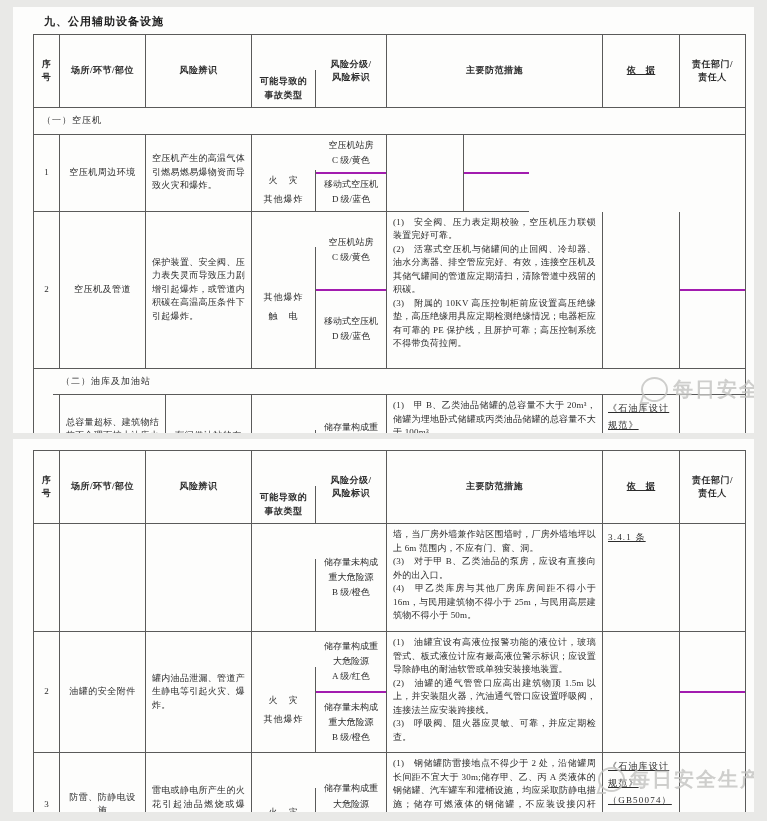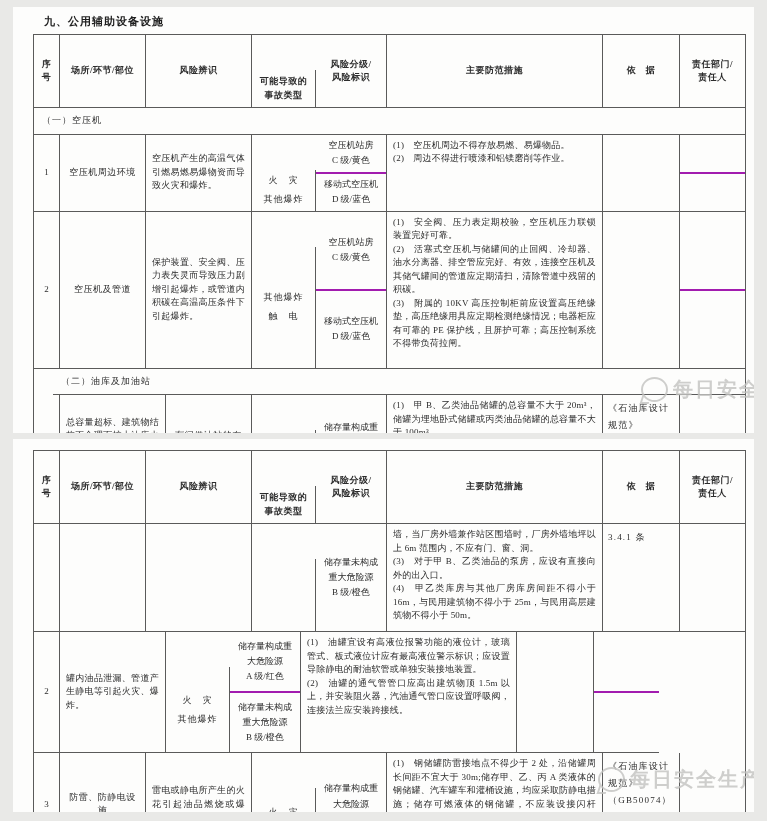--- a/index.html
+++ b/index.html
@@ -31,21 +31,21 @@
     box-sizing:border-box;font-size:9px;line-height:1.5;
     flex-shrink:0;display:flex;flex-direction:column;
   }
   .cell:last-child{border-right:none;}
   .c0{width:26px;}
   .c1{width:86px;}
   .c2{width:106px;}
   .c3{width:64px;margin-top:35px;}
   .c4{width:71px;}
   .c5{width:216px;}
-  .c6{width:77px;}
+  .c6{width:77px;text-decoration:underline;}
   .c7{width:65px;}
   .hd .cell{
     font-weight:bold;align-items:center;justify-content:center;
     text-align:center;white-space:pre-line;min-height:38px;padding:2px 1px;
     letter-spacing:0.5px;
   }
   .sec{flex:1;padding:6px 8px;justify-content:center;letter-spacing:1px;}
   .ctr{align-items:center;justify-content:center;text-align:center;}
   .place{padding:4px 6px;justify-content:center;letter-spacing:0.5px;text-align:center;}
   .risk{padding:4px 6px;justify-content:center;text-align:justify;letter-spacing:0.3px;}
@@ -115,24 +115,20 @@
         <div class="cell c1 place">空压机周边环境</div>
         <div class="cell c2 risk">空压机产生的高温气体引燃易燃易爆物资而导致火灾和爆炸。</div>
         <div class="cell c3 acc">火　灾
 其他爆炸</div>
         <div class="cell c4 grade">
           <div class="gpart">空压机站房
 C 级/黄色</div>
           <div class="gpart gdiv">移动式空压机
 D 级/蓝色</div>
         </div>
-        <div class="cell c5 meas">
-          <p class="">(1)　空压机周边不得存放易燃、易爆物品。</p>
-          <p class="">(2)　周边不得进行喷漆和铝镁磨削等作业。</p>
-        </div>
         <div class="cell c6 basis"></div>
         <div class="cell c7 duty">
           <div class="dpart"></div>
           <div class="dpart gdiv"></div>
         </div>
       </div>
       <div class="trow rw3">
         <div class="cell c0 ctr">2</div>
         <div class="cell c1 place">空压机及管道</div>
         <div class="cell c2 risk">保护装置、安全阀、压力表失灵而导致压力剧增引起爆炸，或管道内积碳在高温高压条件下引起爆炸。</div>
@@ -211,34 +207,36 @@
         <div class="cell c5 meas">
           <p class="">墙，当厂房外墙兼作站区围墙时，厂房外墙地坪以上 6m 范围内，不应有门、窗、洞。</p>
           <p class="">(3)　对于甲 B、乙类油品的泵房，应设有直接向外的出入口。</p>
           <p class="">(4)　甲乙类库房与其他厂房库房间距不得小于 16m，与民用建筑物不得小于 25m，与民用高层建筑物不得小于 50m。</p>
         </div>
         <div class="cell c6 basis">3.4.1 条</div>
         <div class="cell c7 duty"></div>
       </div>
       <div class="trow rw2">
         <div class="cell c0 ctr">2</div>
+        <div class="cell c1 place">油罐的安全附件</div>
         <div class="cell c2 risk">罐内油品泄漏、管道产生静电等引起火灾、爆炸。</div>
         <div class="cell c3 acc">火　灾
 其他爆炸</div>
         <div class="cell c4 grade">
           <div class="gpart">储存量构成重
 大危险源
 A 级/红色</div>
           <div class="gpart gdiv">储存量未构成
 重大危险源
 B 级/橙色</div>
         </div>
         <div class="cell c5 meas">
           <p class="">(1)　油罐宜设有高液位报警功能的液位计，玻璃管式、板式液位计应有最高液位警示标识；应设置导除静电的耐油软管或单独安装接地装置。</p>
           <p class="">(2)　油罐的通气管管口应高出建筑物顶 1.5m 以上，并安装阻火器，汽油通气管口应设置呼吸阀，连接法兰应安装跨接线。</p>
+          <p class="">(3)　呼吸阀、阻火器应灵敏、可靠，并应定期检查。</p>
         </div>
         <div class="cell c6 basis"></div>
         <div class="cell c7 duty">
           <div class="dpart"></div>
           <div class="dpart gdiv"></div>
         </div>
       </div>
       <div class="trow rw3">
         <div class="cell c0 ctr">3</div>
         <div class="cell c1 place">防雷、防静电设施</div>

